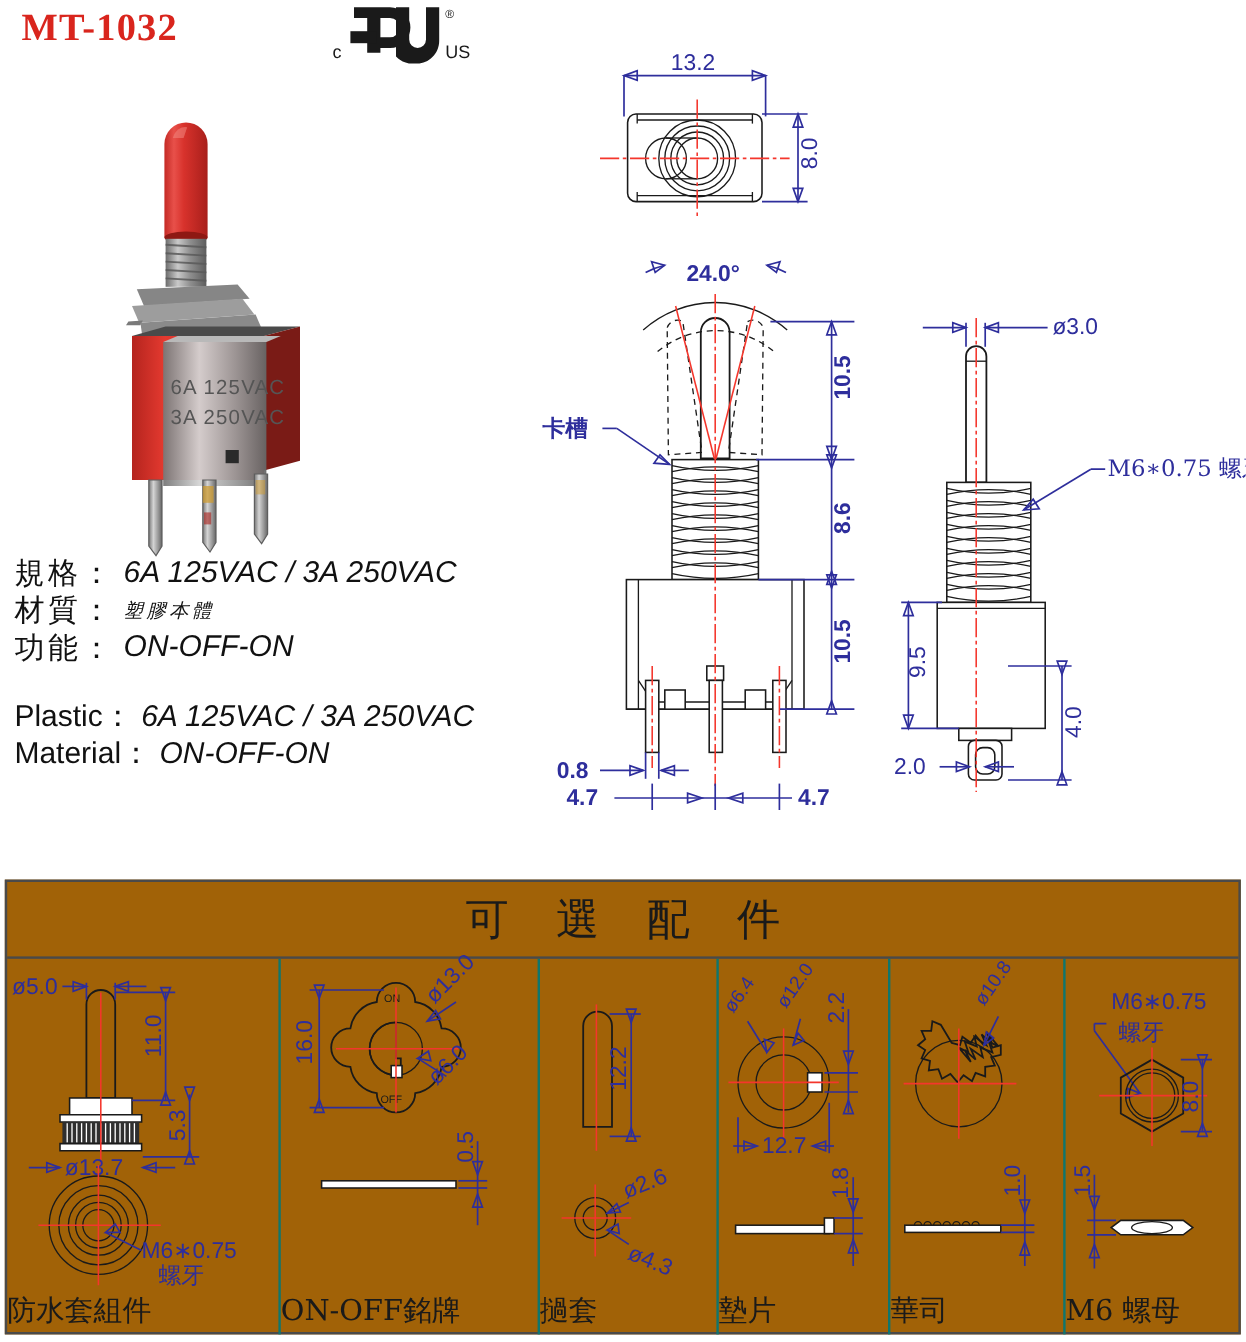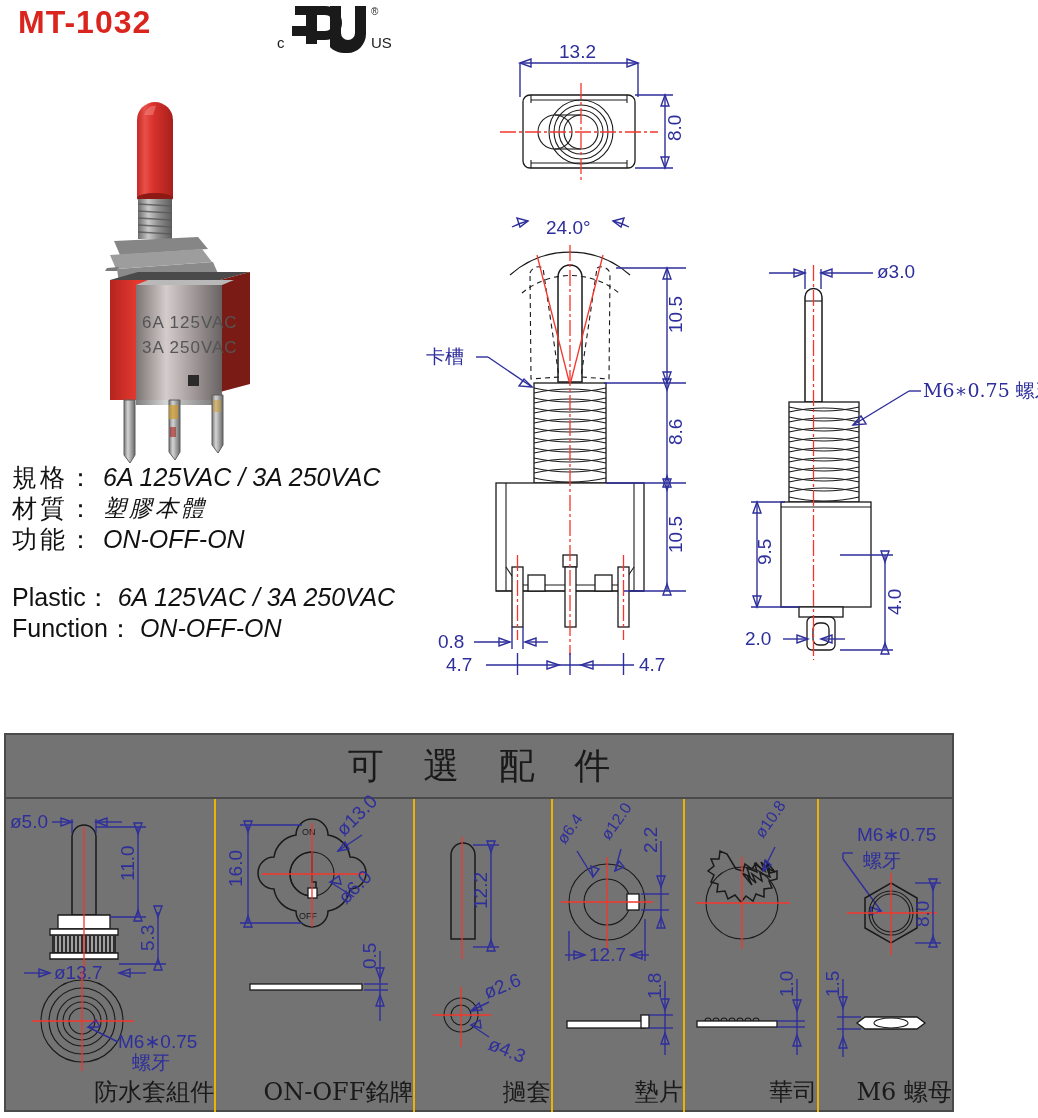--- a/index.html
+++ b/index.html
@@ -2,62 +2,62 @@
 <html><head>
 <meta charset="utf-8">
 <style>
   html,body{margin:0;padding:0;background:#fff;}
   body{width:1038px;height:1118px;position:relative;overflow:hidden;
        font-family:"Liberation Sans",sans-serif;color:#000;}
 
   .abs{position:absolute;}
 
   
-  #part-number{left:18px;top:4px;font-family:Liberation Sans, sans-serif;
+  #part-number{left:18px;top:4px;font-family:Liberation Serif, serif;
       font-weight:bold;font-size:32px;letter-spacing:1px;color:#d9251d;}
   #ul-mark{left:275px;top:4px;width:120px;height:52px;}
 
   
   #photo{left:80px;top:75px;width:200px;height:360px;text-align:right;}
 
   
   #spec-cn{left:12px;top:462px;width:470px;}
   #spec-en{left:12px;top:582px;width:470px;}
   .spec-line{display:flex;align-items:center;white-space:nowrap;
       font-size:25px;line-height:31px;color:#111;}
   .spec-line .k{font-family:"DejaVu Serif",serif;letter-spacing:3px;}
   .spec-line .k.en{font-family:"Liberation Sans",sans-serif;letter-spacing:0;}
   .spec-line .v{font-family:"Liberation Sans",sans-serif;margin-left:7px;font-style:italic;}
-  .spec-line .v.cn{font-family:"DejaVu Serif",serif;letter-spacing:3px;font-size:23px;}
+  .spec-line .v.cn{font-family:"DejaVu Serif",serif;letter-spacing:3px;font-size:16px;}
 
   
   svg{display:block;overflow:visible;}
   .ln{stroke:#1a1a1a;stroke-width:1.5;fill:none;}
   .lnf{stroke:#1a1a1a;stroke-width:1.3;fill:#fff;}
   .thin{stroke:#1a1a1a;stroke-width:1.1;fill:none;}
   .dash{stroke:#1a1a1a;stroke-width:1.1;fill:none;stroke-dasharray:5 4;}
   .cl{stroke:#f4362c;stroke-width:1.3;fill:none;stroke-dasharray:16 3 3 3;}
   .clr{stroke:#f4362c;stroke-width:1.3;fill:none;}
   .dim{stroke:#2e2e9c;stroke-width:1.4;fill:none;}
   .dimtxt{fill:#2e2e9c;font-family:"Liberation Sans",sans-serif;font-size:19px;}
   .dimtxt.sm{font-size:16px;}
   .cnlbl{fill:#2e2e9c;font-family:"DejaVu Serif",serif;font-size:19px;}
   .tiny{fill:#1a1a1a;font-family:"Liberation Sans",sans-serif;font-size:9px;}
 
   
-  #acc-panel{left:4px;top:733px;width:950px;height:379px;
-      border:2px solid #4a4a4a;box-sizing:border-box;background:#737373;}
+  #acc-panel{left:4px;top:733px;width:1030px;height:379px;
+      border:2px solid #4a4a4a;box-sizing:border-box;background:#a16207;}
   #acc-title{height:62px;border-bottom:2px solid #4a4a4a;
       display:flex;align-items:center;justify-content:center;}
   #acc-title span{font-family:"DejaVu Serif",serif;font-size:36px;letter-spacing:14px;
       text-indent:14px;color:#1a1a1a;}
   #acc-row{display:flex;height:313px;}
-  .acc-cell{position:relative;border-right:2px solid #eab308;box-sizing:border-box;}
+  .acc-cell{position:relative;border-right:2px solid #0f766e;box-sizing:border-box;}
   .acc-cell:last-child{border-right:none;}
-  .acc-label{position:absolute;bottom:4px;left:0;width:100%;text-align:right;
+  .acc-label{position:absolute;bottom:4px;left:0;width:100%;text-align:left;
       font-family:"DejaVu Serif",serif;font-size:24px;color:#1a1a1a;}
   .acc-art{position:absolute;left:0;top:0;width:100%;height:272px;}
 </style>
 </head>
 <body>
 
 <div class="abs" id="part-number">MT-1032</div>
 
 <div class="abs" id="ul-mark">
   <svg width="120" height="52" viewBox="0 0 120 52">
@@ -154,21 +154,21 @@
     <span class="v">ON-OFF-ON</span>
   </div>
 </div>
 
 <div class="abs" id="spec-en">
   <div class="spec-line">
     <span class="k en">Plastic：</span>
     <span class="v">6A 125VAC / 3A 250VAC</span>
   </div>
   <div class="spec-line">
-    <span class="k en">Function：</span>
+    <span class="k en">Material：</span>
     <span class="v">ON-OFF-ON</span>
   </div>
 </div>
 
 <div class="abs" style="left:495px;top:45px;width:240px;height:165px;">
   <svg width="240" height="165" viewBox="0 0 240 165">
 
     <line class="dim" x1="25" y1="18" x2="143" y2="18"></line>
     <path class="dim" d="M25 18 l11 -4 v8 z" fill="#2e2e9c"></path>
     <path class="dim" d="M143 18 l-11 -4 v8 z" fill="#2e2e9c"></path>
@@ -198,21 +198,21 @@
 
     <line class="dim" x1="170" y1="50" x2="170" y2="123"></line>
     <path class="dim" d="M170 50 l-4 11 h8 z" fill="#2e2e9c"></path>
     <path class="dim" d="M170 123 l-4 -11 h8 z" fill="#2e2e9c"></path>
     <line class="dim" x1="140" y1="50" x2="178" y2="50"></line>
     <line class="dim" x1="140" y1="123" x2="178" y2="123"></line>
     <text class="dimtxt" x="186" y="96" transform="rotate(-90 186 96)">8.0</text>
   </svg>
 </div>
 
-<div class="abs" style="left:424px;top:215px;width:300px;height:470px;">
+<div class="abs" style="left:450px;top:215px;width:300px;height:470px;font-weight:bold;">
   <svg width="300" height="470" viewBox="0 0 300 470">
 
     <text class="dimtxt" x="122" y="19">24.0°</text>
     <path class="dim" d="M88 12 a72 72 0 0 1 16 -6"></path>
     <path class="dim" d="M104 6 l-11 -3 l3 9 z" fill="#2e2e9c"></path>
     <path class="dim" d="M205 12 a72 72 0 0 0 -16 -6"></path>
     <path class="dim" d="M189 6 l11 -3 l-3 9 z" fill="#2e2e9c"></path>
 
     <path class="thin" d="M86 60 a90 90 0 0 1 120 0"></path>
     <path class="dash" d="M98 78 a76 76 0 0 1 97 0"></path>

